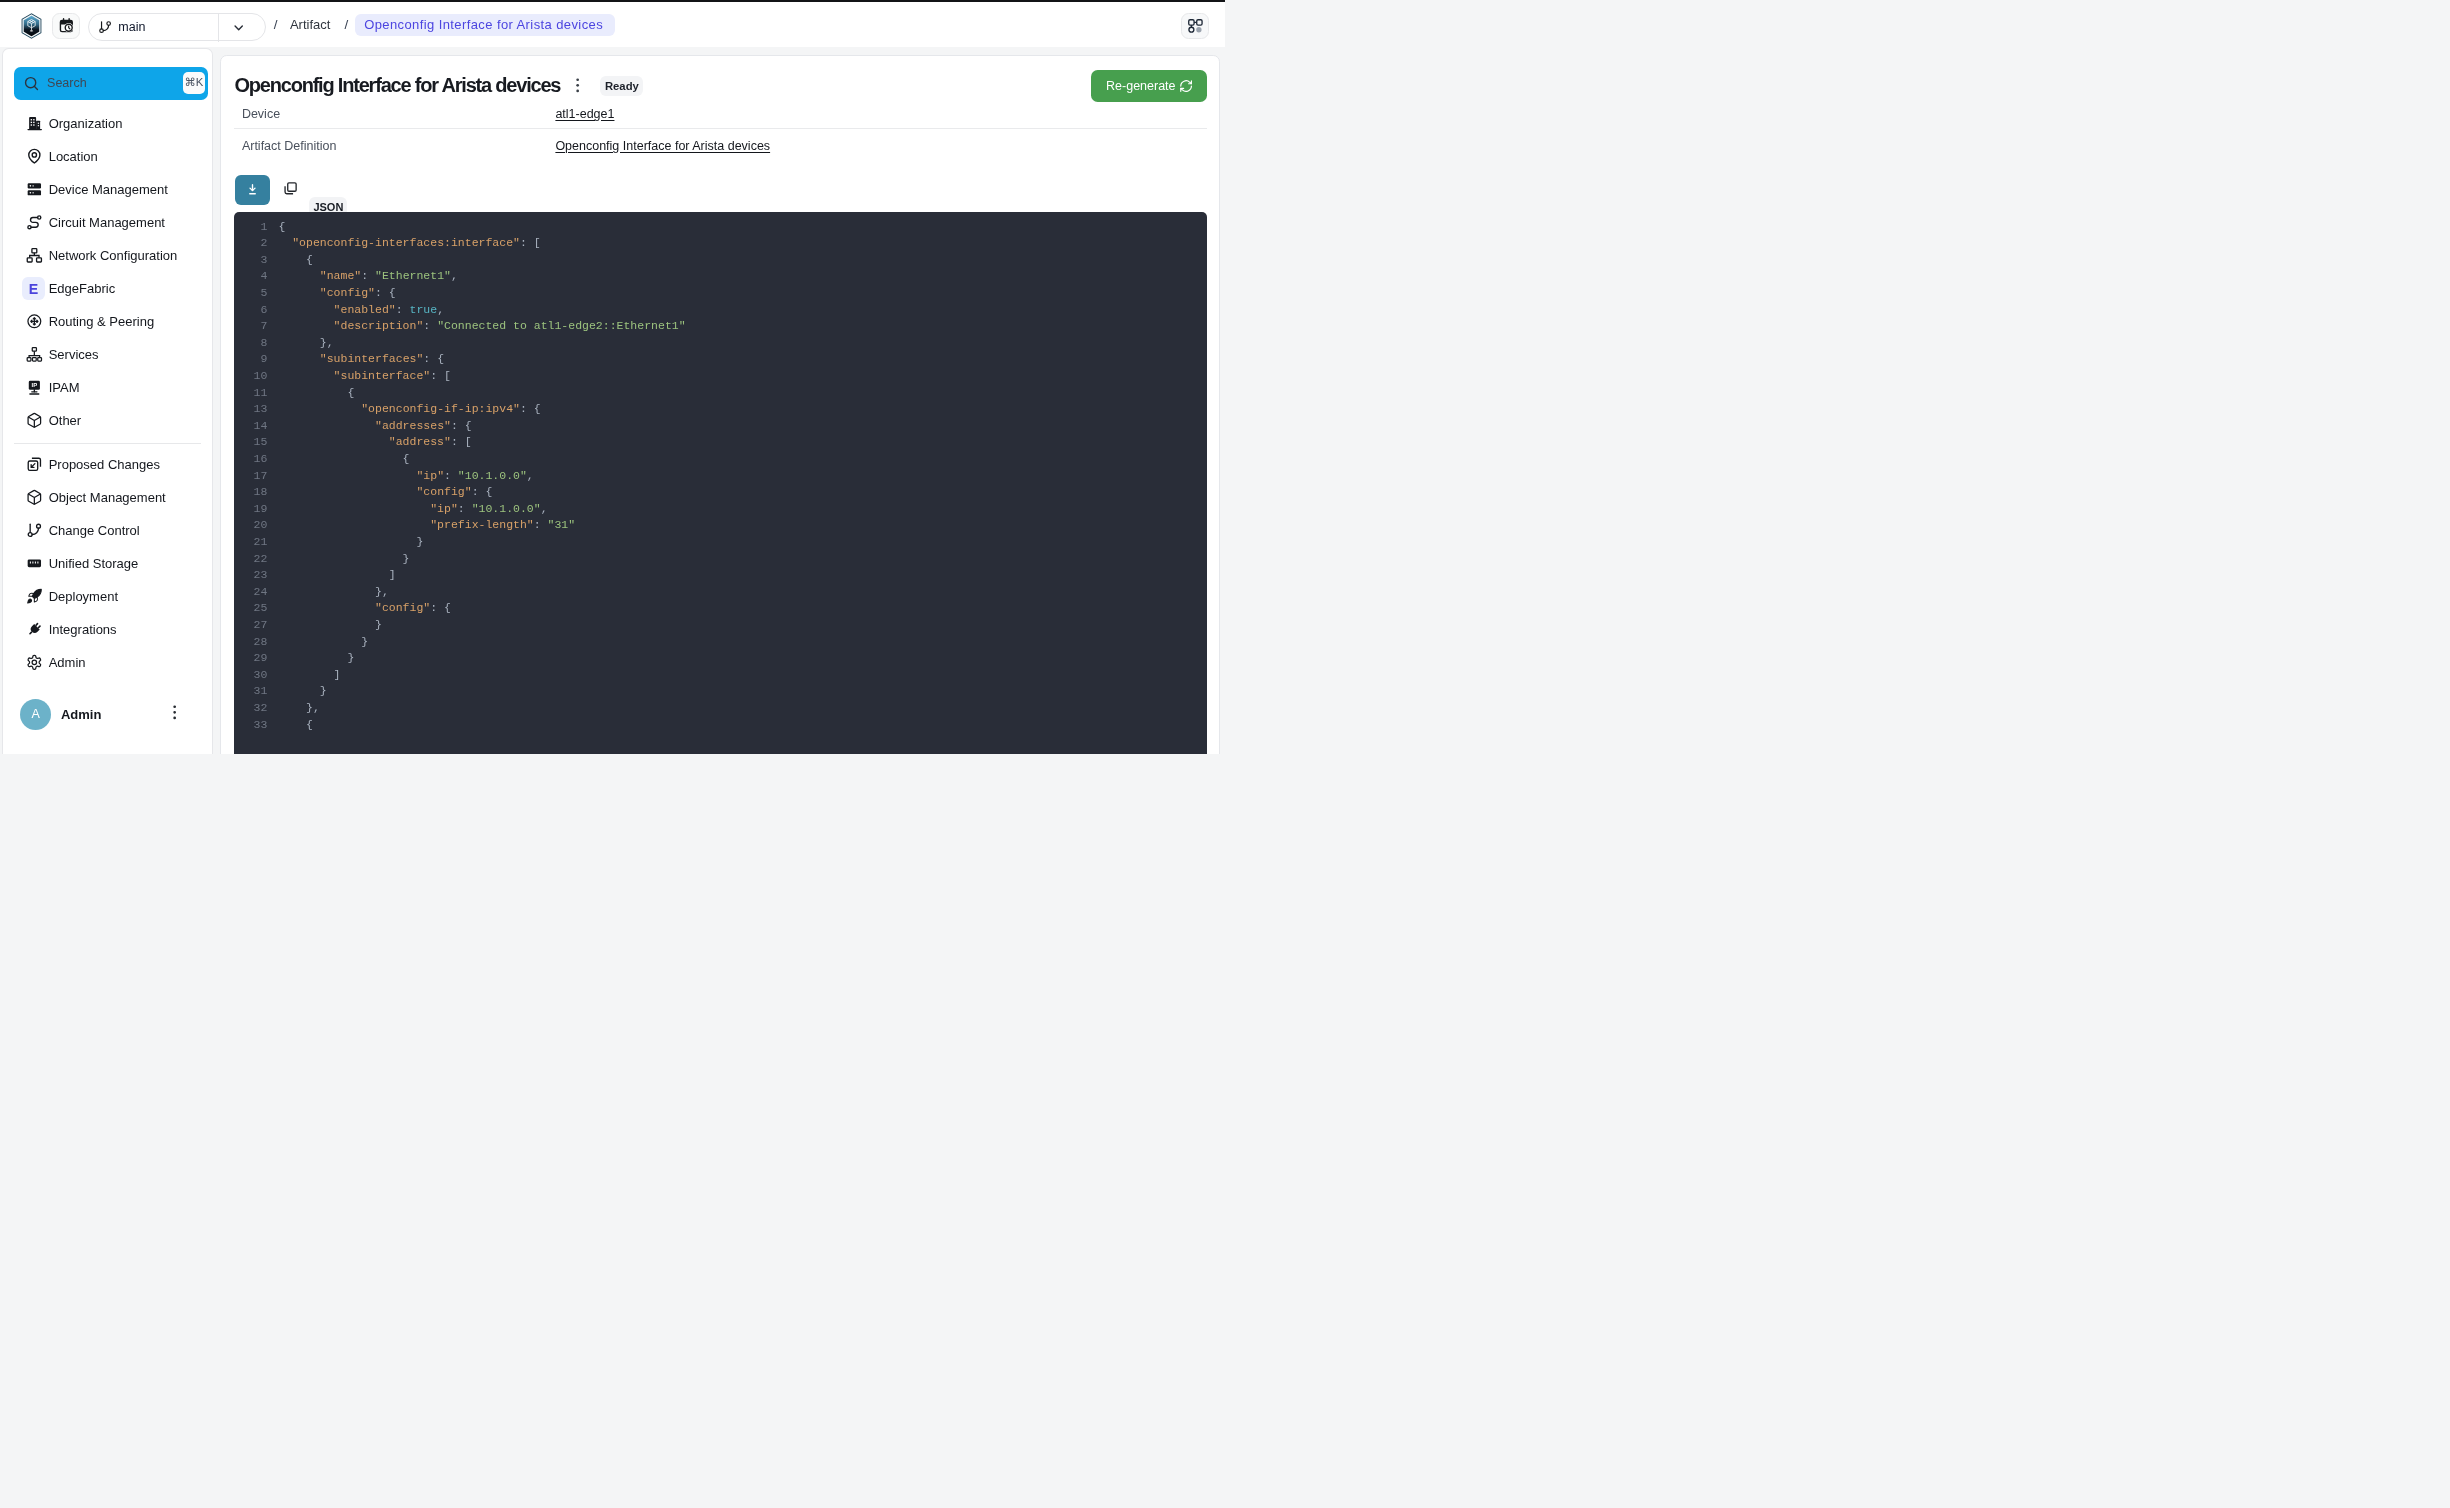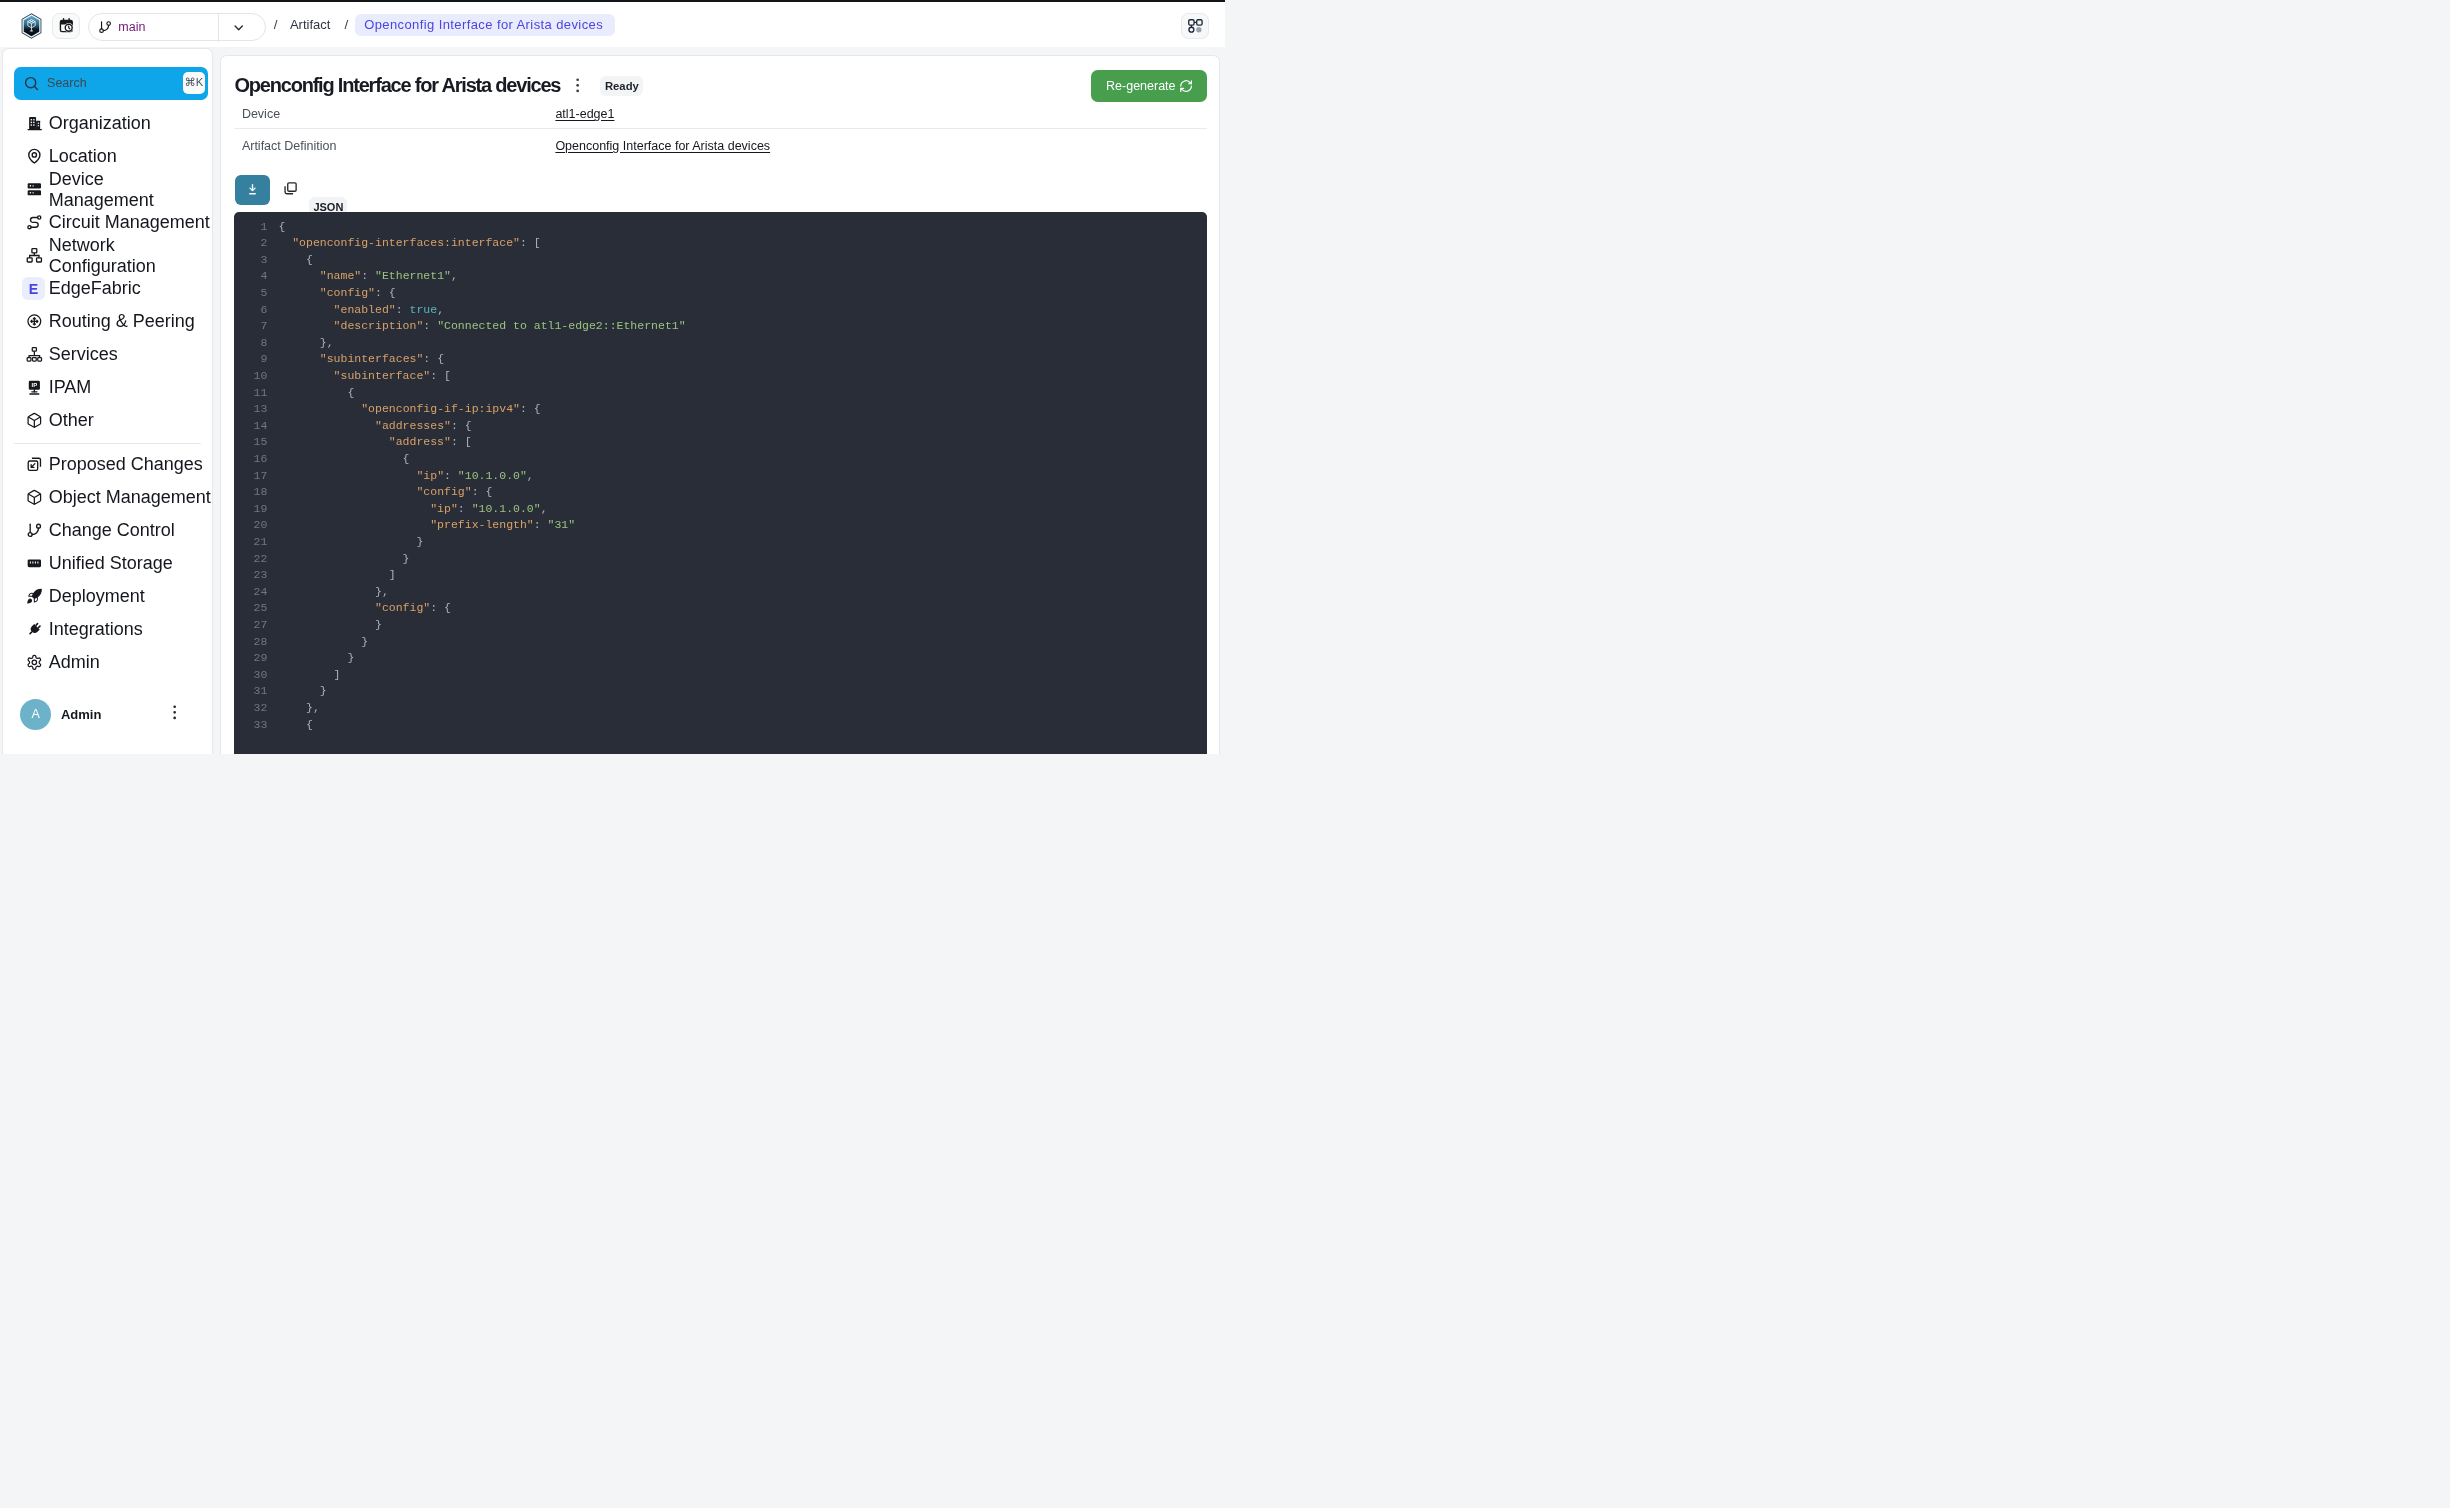--- a/index.html
+++ b/index.html
@@ -7,37 +7,37 @@
 body{font-family:"Liberation Sans",sans-serif;background:#f4f5f6;position:relative;color:#181b21}
 .topstrip{position:absolute;top:0;left:0;width:1225px;height:1.7px;background:#131417}
 header{position:absolute;top:1.7px;left:0;width:1225px;height:45px;background:#fff}
 .logo{position:absolute;left:21px;top:11px}
 .iconbtn{position:absolute;top:11px;width:28.4px;height:26px;background:#f9fafa;border:0.8px solid #e7e8ea;border-radius:7.5px;display:flex;align-items:center;justify-content:center}
 .calbtn{left:52px}
 .graphbtn{left:1181px;background:#f7f8f9}
 .branchpill{position:absolute;left:88px;top:11px;width:178px;height:28.4px;border:0.8px solid #e4e5e8;border-radius:14.2px;background:#fff;display:flex;align-items:center}
 .branchpill .divider{position:absolute;left:129px;top:0;width:0.8px;height:28.4px;background:#e4e5e8}
 .branchpill svg{margin-left:9.2px}
-.branchpill .bname{margin-left:5.9px;font-size:12.5px;color:#701a75}
+.branchpill .bname{margin-left:5.9px;font-size:12.5px;color:#0f172a}
 .branchpill .chev{position:absolute;left:143px;top:7.5px}
 .branchpill .chev svg{margin-left:0}
 .crumbs{position:absolute;left:267px;top:1.7px;height:43px;display:flex;align-items:center;font-size:13px;color:#30363f}
 .crumbs .slash{color:#384152;font-size:13.4px}
 .s1{margin:0 12.5px 0 6.7px}
 .s2{margin:0 6.7px 0 14.2px}
 .crumbpill{background:#e9ecfd;color:#4c45e0;border-radius:5.9px;width:260px;height:22px;display:inline-flex;align-items:center;padding-left:9.2px;box-sizing:border-box;letter-spacing:0.4px;font-size:13px}
 .sidebar{position:absolute;left:1.7px;top:48px;width:211px;height:707px;background:#fff;border:0.8px solid #e6e7ea;border-bottom:none;border-radius:6.7px 6.7px 0 0}
 .search{position:absolute;left:11px;top:17.6px;width:194px;height:33px;background:#0ea5e9;border-radius:6.7px;display:flex;align-items:center}
 .search svg{margin-left:9.2px}
 .search .stxt{margin-left:7.5px;font-size:12.5px;color:#3f4754}
 .kbd{position:absolute;right:2.5px;top:5.4px;width:22.6px;height:22px;background:#fafbfb;border-radius:5px;display:flex;align-items:center;justify-content:center;font-size:11.3px;color:#4a5462}
 .nav{position:absolute;left:0;top:58px;width:100%}
 .nav .it{height:33px;display:flex;align-items:center;padding-left:23.4px}
 .nav .it svg{flex:0 0 auto}
-.nav .it .lb{margin-left:5.9px;font-size:18px;color:#14171d}
+.nav .it .lb{margin-left:5.9px;font-size:13px;color:#14171d}
 .efab{width:23.4px;height:22.6px;border-radius:5.9px;background:#e9edfd;color:#4a43dc;font-weight:bold;font-size:14.2px;display:flex;align-items:center;justify-content:center;margin-left:-4.2px;margin-right:-2.5px}
 .navdiv{position:absolute;left:11px;top:394px;width:187px;height:0.8px;background:#e7e8ea}
 .nav2{top:399px}
 .userrow{position:absolute;left:0;top:641px;width:100%;height:48px;display:flex;align-items:center}
 .avatar{width:31px;height:31px;border-radius:50%;background:#6cb2c9;color:#fff;font-size:12.5px;display:flex;align-items:center;justify-content:center;margin-left:17.6px}
 .uname{margin-left:9.6px;font-size:13px;font-weight:bold;color:#14171d}
 .ukebab{position:absolute;left:170px;top:14.2px}
 .card{position:absolute;left:220px;top:55px;width:1000px;height:702px;background:#fff;border:0.8px solid #e5e7eb;border-radius:6.7px 6.7px 0 0}
 .titlerow{position:absolute;left:13.4px;top:13.4px;width:973px;height:33px}
 h1{font-size:20px;font-weight:bold;color:#181b21;letter-spacing:-1.2px;position:absolute;left:0px;top:5px;white-space:nowrap}

